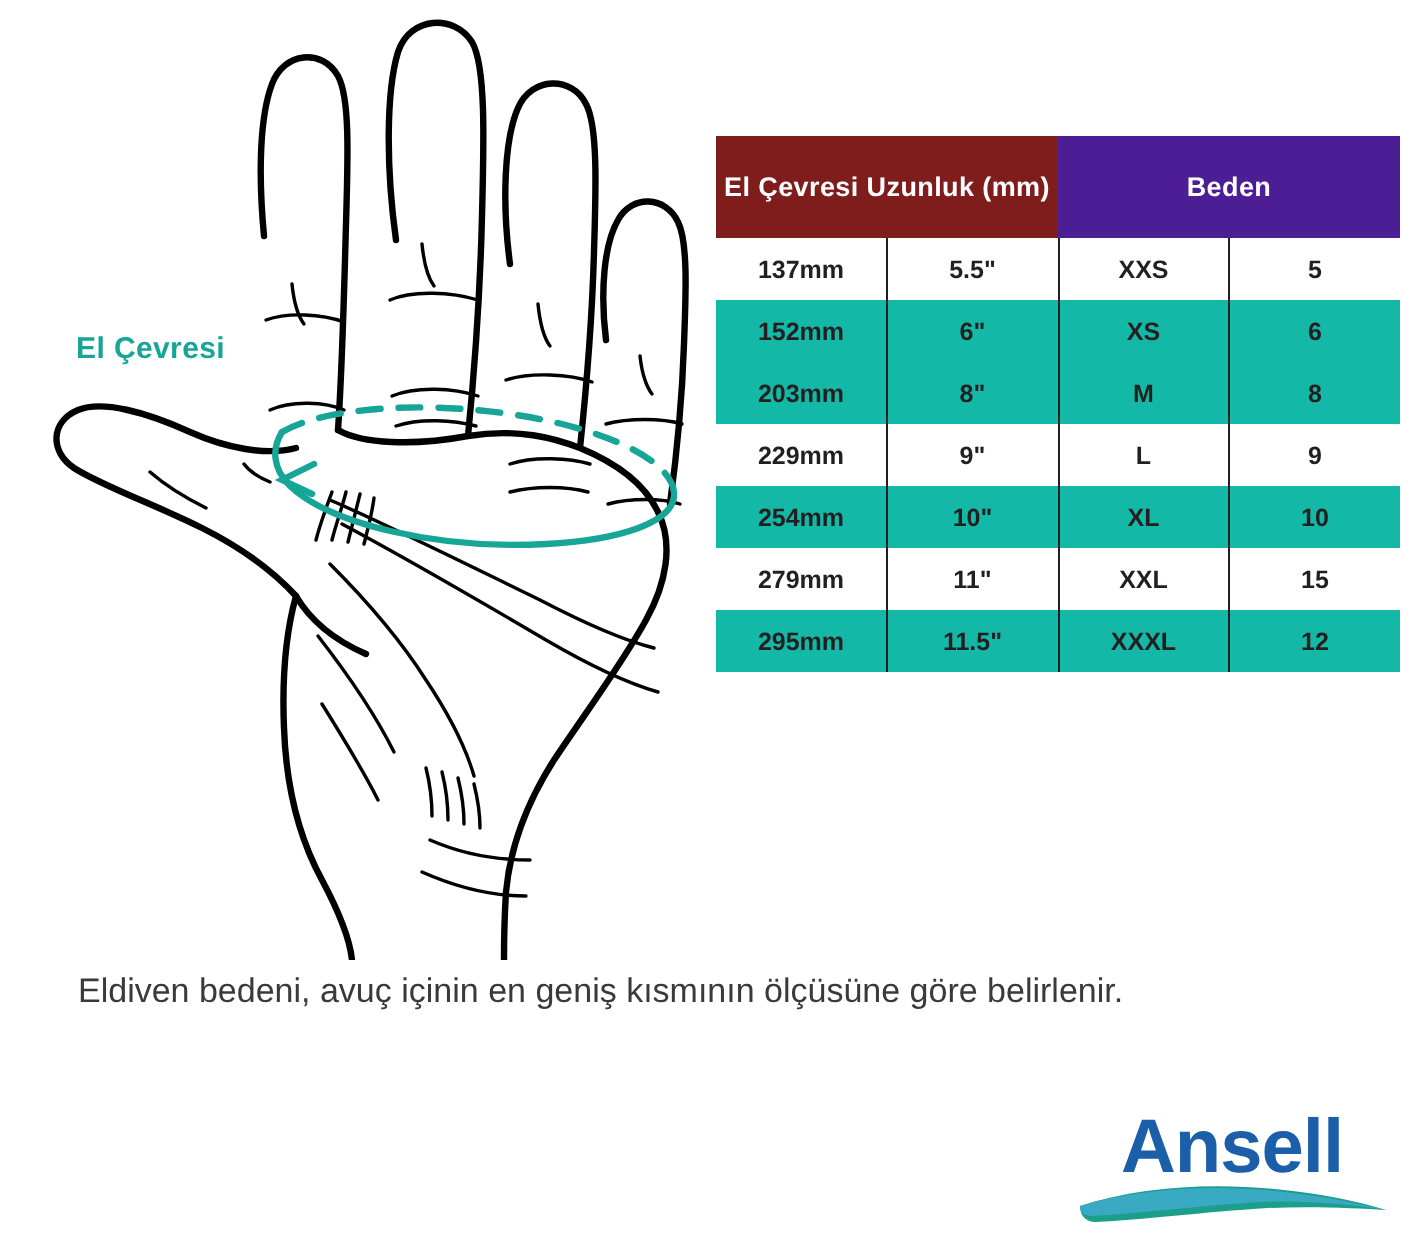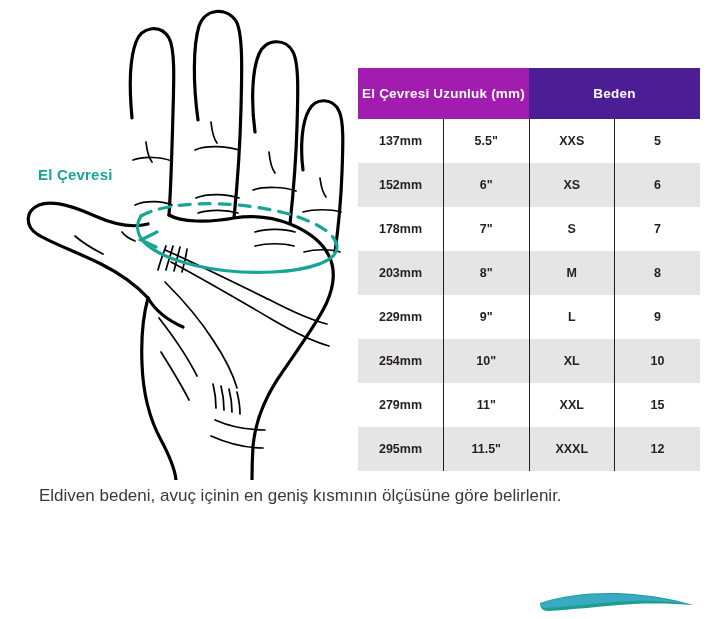--- a/index.html
+++ b/index.html
@@ -50,34 +50,34 @@
   #size-table th {
     height: 51px;
     font-size: 13.5px;
     font-weight: 700;
     color: #ffffff;
     letter-spacing: 0.2px;
     padding: 0;
     text-align: center;
     vertical-align: middle;
   }
-  th.th-circ { background: #a21caf; }
+  th.th-circ { background: #7f1d1d; }
   th.th-size { background: #4c1d95; }
 
   #size-table td {
-    height: 44px;
+    height: 31px;
     font-size: 12.5px;
     font-weight: 700;
     color: #231f20;
     text-align: center;
     vertical-align: middle;
     padding: 0;
     background: #ffffff;
   }
-  #size-table tbody tr.alt td { background: #e5e5e5; }
+  #size-table tbody tr.alt td { background: #14b8a6; }
 
   
   #size-table td.c-mm   { width: 115px; border-right: 1.6px solid #231f20; }
   #size-table td.c-inch { width: 100px; border-right: 1.6px solid #231f20; }
   #size-table td.c-code { width: 74px;  border-right: 1.6px solid #231f20; }
   #size-table td.c-num  { width: 53px; }
 
   
   #caption {
     position: absolute;
@@ -210,26 +210,20 @@
       <td class="c-inch">5.5"</td>
       <td class="c-code">XXS</td>
       <td class="c-num">5</td>
     </tr>
     <tr class="alt">
       <td class="c-mm">152mm</td>
       <td class="c-inch">6"</td>
       <td class="c-code">XS</td>
       <td class="c-num">6</td>
     </tr>
-    <tr>
-      <td class="c-mm">178mm</td>
-      <td class="c-inch">7"</td>
-      <td class="c-code">S</td>
-      <td class="c-num">7</td>
-    </tr>
     <tr class="alt">
       <td class="c-mm">203mm</td>
       <td class="c-inch">8"</td>
       <td class="c-code">M</td>
       <td class="c-num">8</td>
     </tr>
     <tr>
       <td class="c-mm">229mm</td>
       <td class="c-inch">9"</td>
       <td class="c-code">L</td>
@@ -254,20 +248,21 @@
       <td class="c-num">12</td>
     </tr>
   </tbody>
 </table>
 
 <div id="caption">
   <div>Eldiven bedeni, avuç içinin en geniş kısmının ölçüsüne göre belirlenir.</div>
 </div>
 
 <div id="ansell-logo">
+  <div class="wordmark">Ansell</div>
   <svg width="160" height="22" viewBox="0 0 160 22" xmlns="http://www.w3.org/2000/svg">
     <path d="M4 13 C34 3 72 1 106 5 C126 7 144 11 157 15
              C142 14 120 13 98 14 C66 16 34 20 12 21
              C7 21 4 18 4 13 Z" fill="#1b9e8a"></path>
     <path d="M4 13 C34 4 72 2 106 6 C126 8 144 12 157 15
              C140 12 116 10 94 11 C62 13 30 17 10 18
              C6 18 4 16 4 13 Z" fill="#3aa9c4"></path>
   </svg>
 </div>
 

